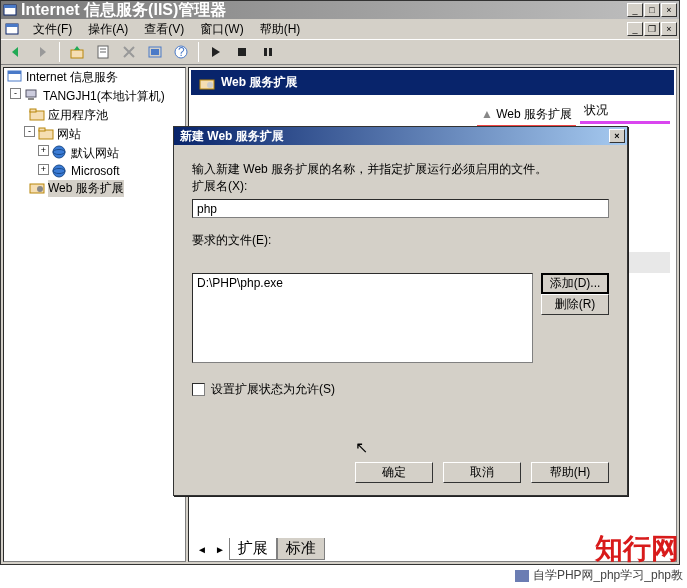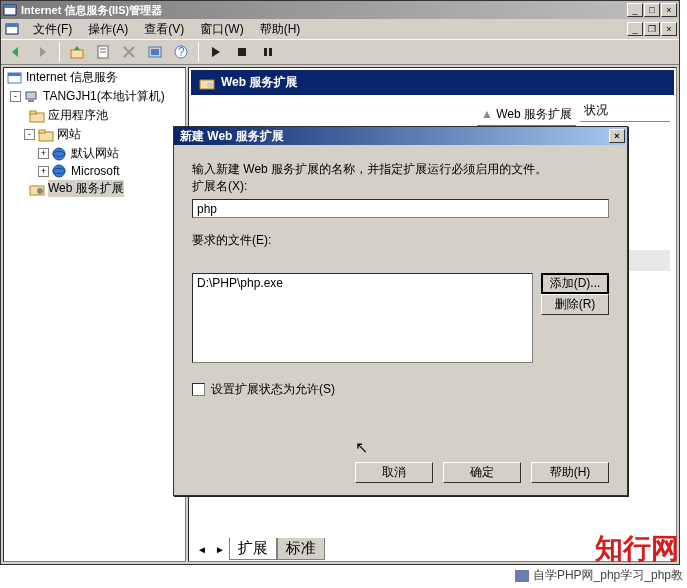--- a/index.html
+++ b/index.html
@@ -4,49 +4,49 @@
 <style>
 * { box-sizing: border-box; margin: 0; padding: 0; font-family: "SimSun", "宋体", Tahoma, sans-serif; font-size: 12px; }
 body { background: #fff; width: 687px; height: 588px; overflow: hidden; position: relative; }
 
 
 .main-window { width: 680px; height: 565px; border: 1px solid #333; background: #d4d0c8; position: relative; }
 
 
 .title-bar { height: 18px; background: linear-gradient(to right, #7a7a7a, #c0c0c0); display: flex; align-items: center; padding: 0 2px; color: #fff; }
 .title-bar .icon { width: 14px; height: 14px; margin-right: 4px; display: flex; }
-.title-bar .title { flex: 1; font-weight: bold; font-size: 11px; }
+.title-bar .title { flex: 1; font-weight: bold; font-size: 16px; }
 .title-bar .win-btns { display: flex; gap: 1px; }
 .win-btn { width: 16px; height: 14px; background: #d4d0c8; border: 1px solid #fff; border-right-color: #333; border-bottom-color: #333; display: flex; align-items: center; justify-content: center; font-size: 9px; color: #000; cursor: pointer; }
 
 
 .menu-bar { height: 20px; display: flex; align-items: center; padding-left: 4px; background: #d4d0c8; }
 .menu-item { padding: 2px 8px; cursor: pointer; }
 .menu-spacer { flex: 1; }
 .menu-small-btns { display: flex; gap: 1px; margin-right: 2px; }
 
 
 .tool-bar { height: 26px; background: #d4d0c8; border-top: 1px solid #fff; border-bottom: 1px solid #808080; display: flex; align-items: center; padding: 0 4px; gap: 4px; }
 .tool-btn { width: 22px; height: 22px; display: flex; align-items: center; justify-content: center; cursor: pointer; }
 .tool-sep { width: 1px; height: 20px; background: #808080; border-right: 1px solid #fff; margin: 0 2px; }
 
 
 .content { display: flex; height: calc(100% - 18px - 20px - 26px); }
 .tree-pane { width: 183px; background: #fff; border: 1px inset #808080; margin: 2px; overflow: auto; }
-.tree-row { display: flex; align-items: center; padding: 1px 2px; white-space: nowrap; cursor: pointer; }
+.tree-row { display: flex; align-items: flex-start; padding: 1px 2px; white-space: nowrap; cursor: pointer; }
 .tree-row .exp { width: 11px; height: 11px; border: 1px solid #808080; display: flex; align-items: center; justify-content: center; font-size: 9px; margin-right: 2px; color: #000; background: #fff; line-height: 1; }
 .tree-row .ind { display: inline-block; }
 .tree-row .ticon { width: 16px; height: 14px; margin: 0 3px 0 1px; display: flex; align-items: center; justify-content: center; }
 .tree-row.sel .label { background: #d4d0c8; }
 
 .right-pane { flex: 1; background: #fff; border: 1px inset #808080; margin: 2px 2px 2px 0; position: relative; overflow: hidden; }
 .right-header { background: #08246b; color: #fff; padding: 4px 8px; display: flex; align-items: center; gap: 6px; margin: 2px; }
 .right-header .ticon { width: 16px; height: 14px; }
 .status-list { position: absolute; right: 6px; top: 32px; width: 90px; }
-.status-header { border-bottom: 1px solid #d946ef; padding: 2px 4px; margin-bottom: 2px; }
+.status-header { border-bottom: 3px solid #d946ef; padding: 2px 4px; margin-bottom: 2px; }
 .status-item { padding: 2px 4px; white-space: nowrap; }
 .status-item.hl { background: #e8e8e8; }
 .ext-text { position: absolute; right: 104px; top: 190px; font-size: 11px; }
 
 
 .tabs-bottom { position: absolute; bottom: 4px; left: 192px; display: flex; align-items: center; }
 .tab-b { border: 1px solid #808080; border-top: none; padding: 1px 8px; background: #d4d0c8; cursor: pointer; font-size: 15px; }
 .tab-b.active { background: #fff; }
 .tab-arrow { padding: 0 4px; font-size: 10px; }
 
@@ -313,22 +313,22 @@
         <div class="m-btn">删除(R)</div>
       </div>
     </div>
 
     <div class="m-check-row">
       <div class="m-check"></div>
       <span>设置扩展状态为允许(S)</span>
     </div>
   </div>
   <div class="m-footer">
+    <div class="m-btn" style="width:78px">确定</div>
     <div class="m-btn" style="width:78px">取消</div>
-    <div class="m-btn" style="width:78px">确定</div>
     <div class="m-btn" style="width:78px">帮助(H)</div>
   </div>
 </div>
 
 <div class="cursor">↖</div>
 
 <div class="wm1">知行网</div>
 <div class="wm2">
   <span class="php-ico"></span>
   <span>自学PHP网_php学习_php教</span>

